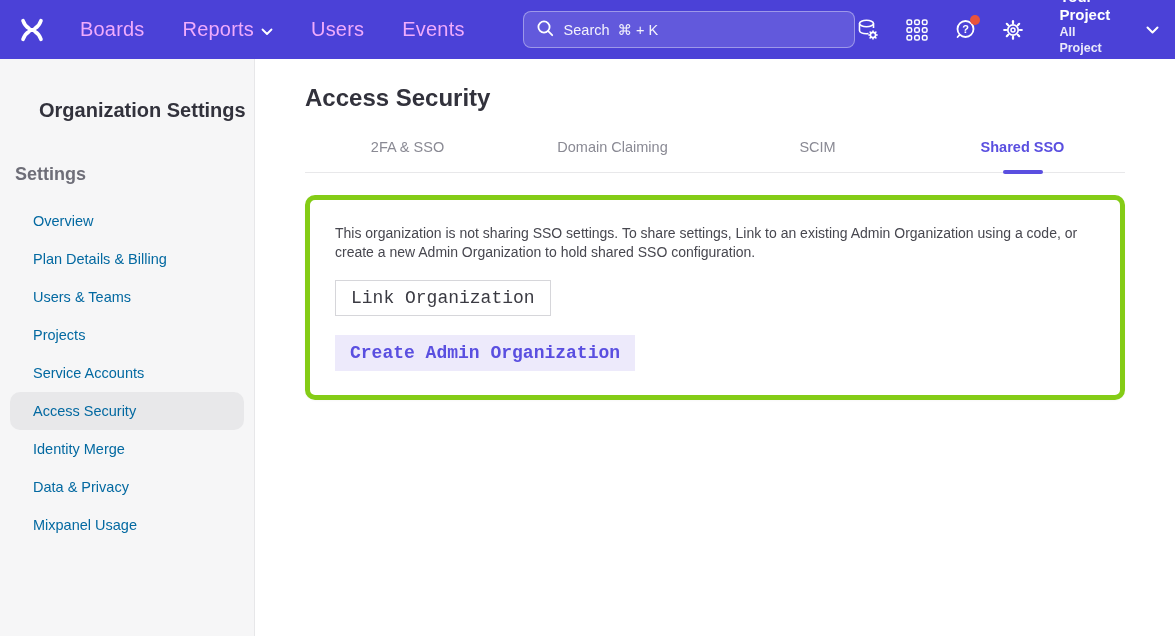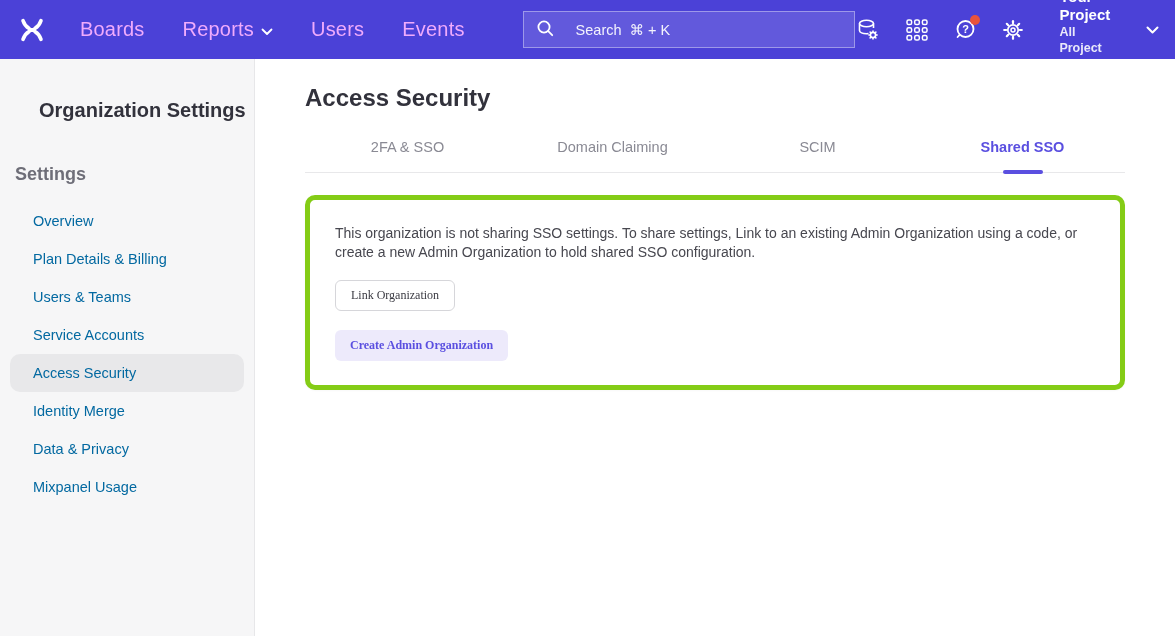--- a/index.html
+++ b/index.html
@@ -10,22 +10,22 @@
   .topnav {
     height:59px; background:#4b41d7; display:flex; align-items:center;
     padding:0 16px 0 18px; color:#fff;
   }
   .logo { width:30px; height:26px; display:flex; align-items:center; justify-content:center; margin-right:34px; cursor:pointer; }
   .nav-link {
     color:#f0abfc; font-size:20px; font-weight:400; letter-spacing:.2px;
     margin-right:38px; cursor:pointer; display:flex; align-items:center; gap:7px; white-space:nowrap;
   }
   .searchbar {
-    display:flex; align-items:center; gap:22px;
-    width:373px; height:37px; border-radius:0;
+    display:flex; align-items:center; gap:10px;
+    width:373px; height:37px; border-radius:8px;
     background:rgba(255,255,255,0.13); border:1px solid rgba(255,255,255,0.38);
     padding:0 12px; margin-left:20px; cursor:text;
   }
   .searchbar input {
     background:transparent; border:none; outline:none; color:#fff;
     font-family:"Liberation Sans", sans-serif; font-size:14.5px; width:100%;
   }
   .searchbar input::placeholder { color:rgba(255,255,255,0.92); opacity:1; }
   .nav-right { margin-left:auto; display:flex; align-items:center; gap:24px; }
   .nav-icon { width:26px; height:26px; position:relative; display:flex; align-items:center; justify-content:center; cursor:pointer; }
@@ -66,21 +66,21 @@
   .tab.active { color:#5a4fe0; font-weight:700; }
   .tab.active::after {
     content:""; position:absolute; left:50%; transform:translateX(-50%);
     bottom:-2px; width:40px; height:4px; border-radius:2px; background:#5a4fe0;
   }
   .card {
     margin-top:22px; border:5px solid #84cc16; border-radius:10px;
     padding:24px 25px; background:#fff; box-shadow:0 1px 2px rgba(30,30,40,0.03);
   }
   .card-text { font-size:14px; line-height:19px; color:#47474f; max-width:772px; }
-  .btn { display:inline-block; font-family:Liberation Serif, serif; font-size:12px; border-radius:6px; cursor:pointer; }
+  .btn { display:inline-block; font-family:Liberation Mono, monospace; font-size:18px; border-radius:0; cursor:pointer; }
   .btn-outline {
     margin-top:18px; padding:7px 15px; background:#fff;
     border:1px solid #d6d6da; color:#3a3a42; font-weight:500;
   }
   .btn-soft {
     margin-top:19px; padding:8px 15px; background:#edeafb;
     border:none; color:#5a4fe0; font-weight:700;text-align:center;
   }
   .btn-row { display:block; }
 </style>
@@ -201,20 +201,21 @@
 
 <div class="layout">
 
   <div class="sidebar">
     <div class="sidebar-title">Organization Settings</div>
     <div class="sidebar-section">Settings</div>
     <div class="side-list">
       <div class="side-item">Overview</div>
       <div class="side-item">Plan Details &amp; Billing</div>
       <div class="side-item">Users &amp; Teams</div>
+      <div class="side-item">Projects</div>
       <div class="side-item">Service Accounts</div>
       <div class="side-item selected">Access Security</div>
       <div class="side-item">Identity Merge</div>
       <div class="side-item">Data &amp; Privacy</div>
       <div class="side-item">Mixpanel Usage</div>
     </div>
   </div>
 
   <div class="main">
     <div class="page-title">Access Security</div>

